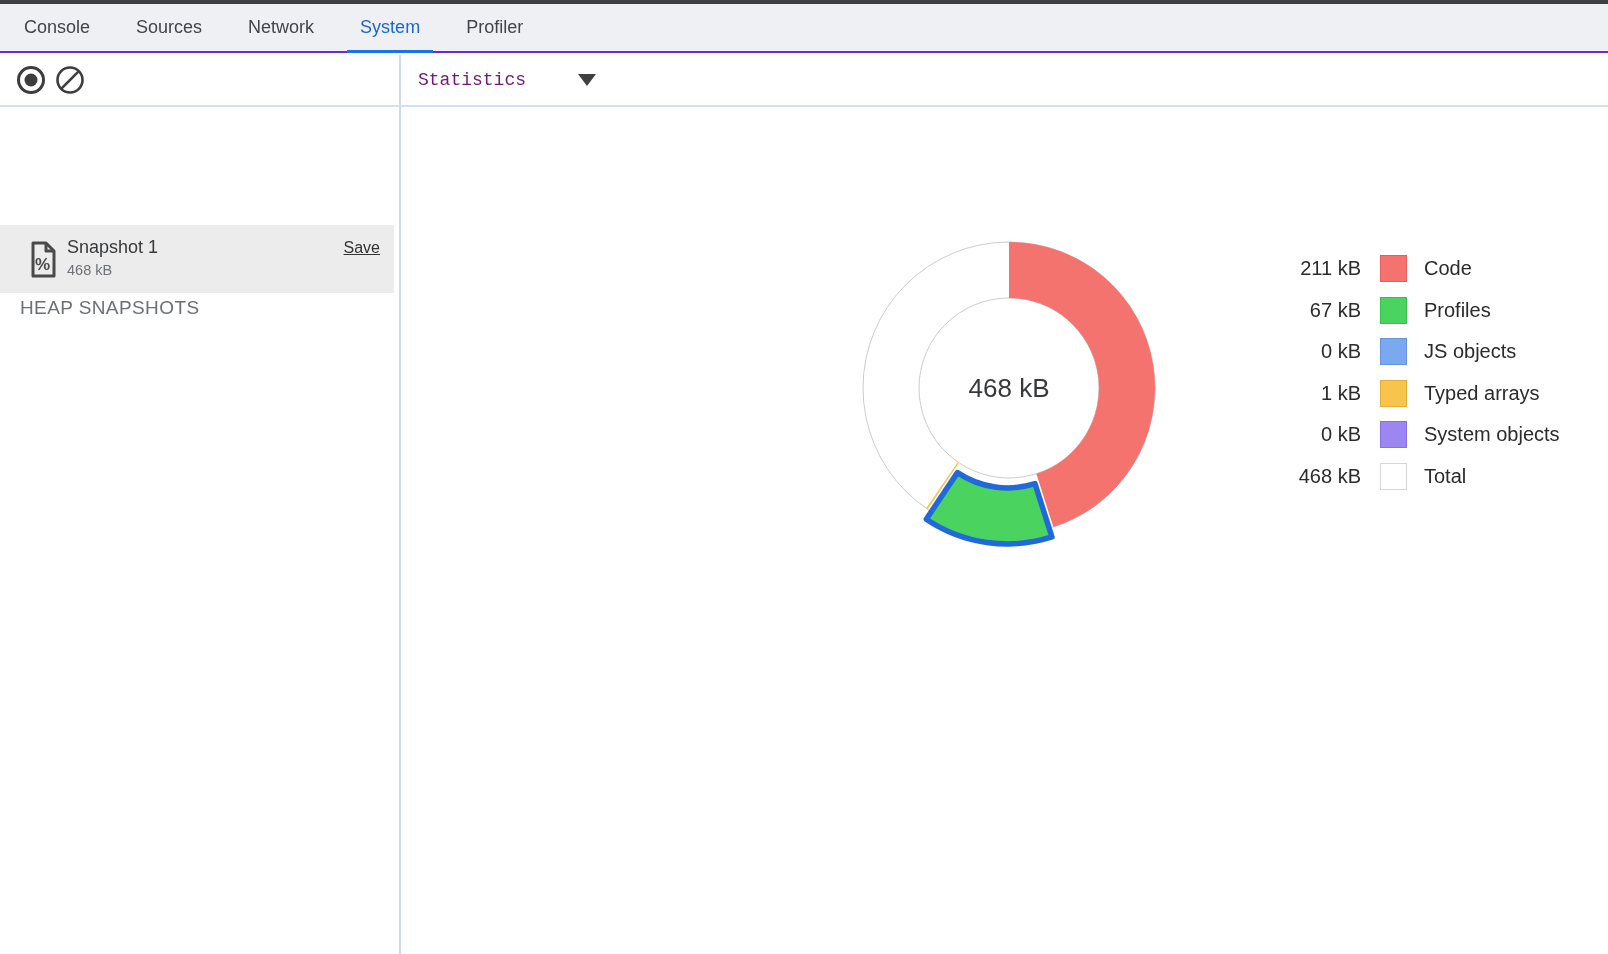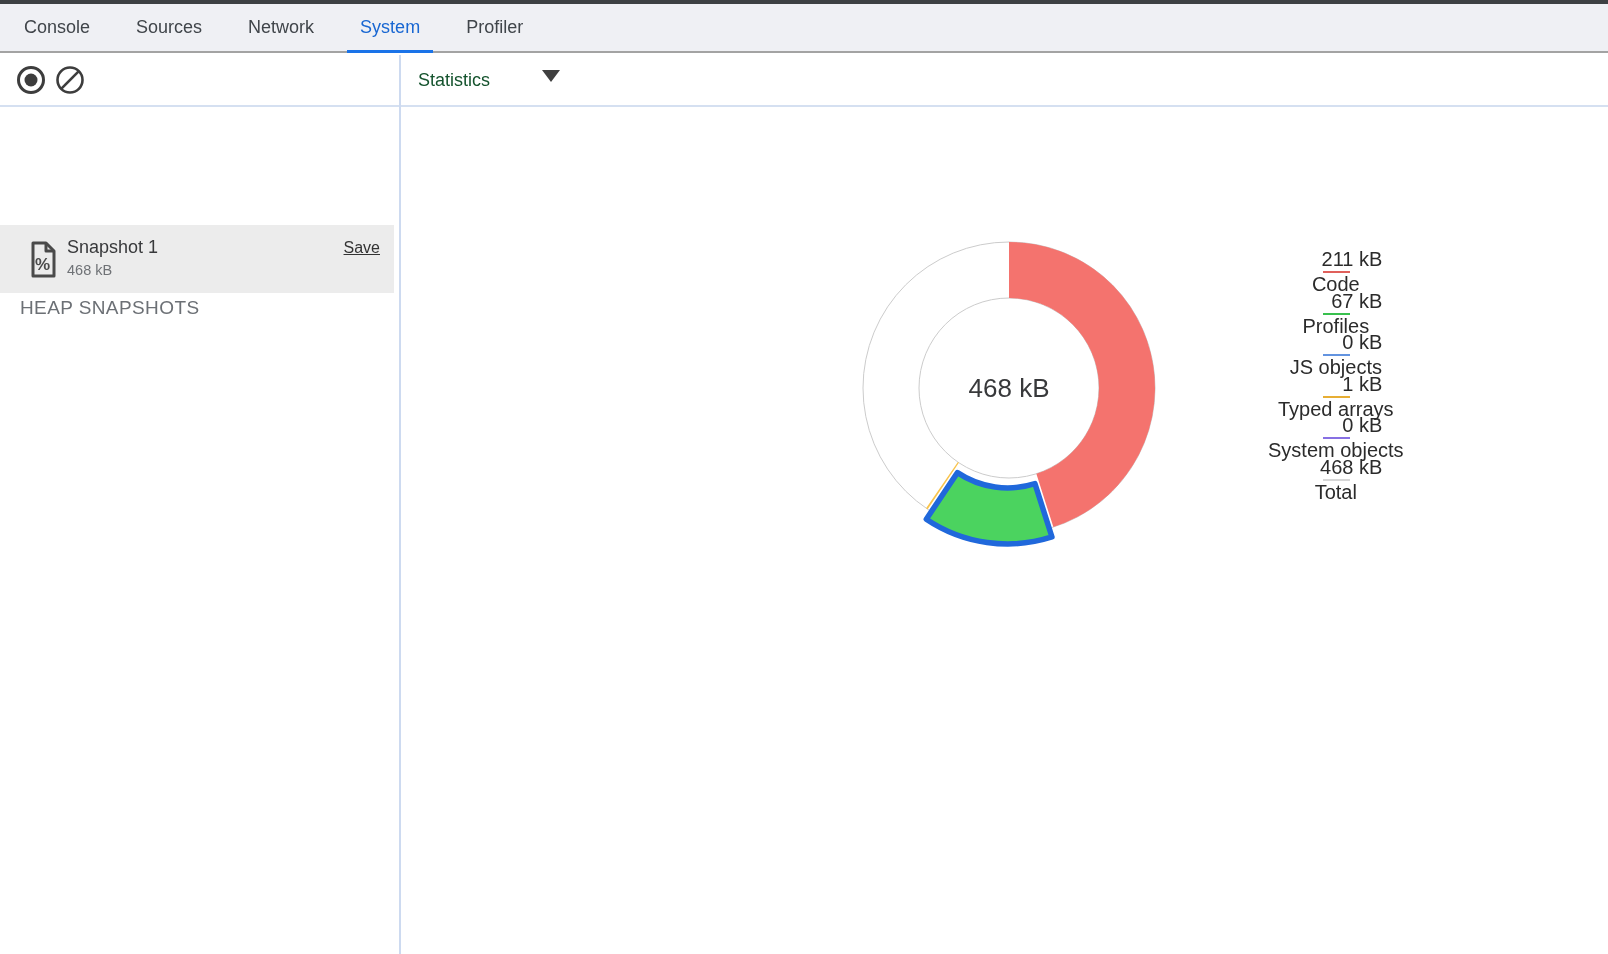--- a/index.html
+++ b/index.html
@@ -2,35 +2,35 @@
 <html><head>
 <meta charset="utf-8">
 <style>
   * { margin:0; padding:0; box-sizing:border-box; }
   html,body { width:1608px; height:954px; background:#fff; overflow:hidden;
     font-family:"Liberation Sans", sans-serif; color:#303030; }
 
   .top-dark-bar { position:absolute; left:0; top:0; width:1608px; height:4px; background:#3d4043; }
 
   .tab-bar { position:absolute; left:0; top:4px; width:1608px; height:49px;
-    background:#eff0f4; border-bottom:2px solid #a3a3a3;
+    background:#eff0f4; border-bottom:2px solid #6d28d9;
     display:flex; align-items:stretch; padding-left:11px; }
   .tab { position:relative; display:flex; align-items:center; padding:0 13px; margin-right:20px;
     font-size:18px; color:#40454a; cursor:default; }
   .tab.active { color:#1967d2; }
   .tab.active::after { content:""; position:absolute; left:0; right:0; bottom:-2px; height:3px; background:#1a73e8; }
 
   .toolbar { position:absolute; left:0; top:55px; width:1608px; height:52px; background:#fff;
     border-bottom:2px solid #d5e0f1; }
   .toolbar-left { position:absolute; left:0; top:0; width:400px; height:100%;
     display:flex; align-items:center; padding-left:16px; gap:9px; }
   .tool-btn { width:30px; height:30px; display:flex; align-items:center; justify-content:center; }
   .toolbar-right { position:absolute; left:401px; top:0; right:0; height:100%;
     display:flex; align-items:center; padding-left:17px; }
-  .stats-select { display:flex; align-items:flex-start; font-size:18px; color:#14532d; }
+  .stats-select { display:flex; align-items:center; font-size:18px; color:#701a75;font-family:Liberation Mono, monospace; }
   .caret-down { width:0; height:0; margin-left:52px;
     border-left:9px solid transparent; border-right:9px solid transparent; border-top:12px solid #404040; }
 
   .v-divider { position:absolute; left:399px; top:55px; width:2px; bottom:0; background:#cddaf0; }
 
   .sidebar { position:absolute; left:0; top:107px; width:399px; bottom:0; background:#fff; }
   .profiles-title { position:absolute; left:24px; top:134px; font-size:20px; color:#3b3f42; }
   .section-header { position:absolute; left:20px; top:190px; font-size:19px; color:#6c7075; letter-spacing:0.4px; }
   .snapshot-row { position:absolute; left:0; top:118px; width:394px; height:68px; background:#ececec; }
   .snapshot-icon { position:absolute; left:30px; top:16px; }
@@ -39,21 +39,21 @@
   .snapshot-size { font-size:14.5px; color:#6f7276; line-height:20px; }
   .save-link { position:absolute; right:14px; top:14px; font-size:16px; color:#333;
     text-decoration:underline; cursor:pointer; }
 
   .main { position:absolute; left:401px; top:107px; right:0; bottom:0; background:#fff; }
 
   .donut-svg { position:absolute; left:438px; top:111px; }
   .donut-center-label { font-size:26px; fill:#38393b; }
 
   .legend { position:absolute; left:850px; top:141px; }
-  .legend-row { display:flex; align-items:center; height:41.5px; font-size:20px; color:#2b2b2b;flex-direction:column; }
+  .legend-row { display:flex; align-items:center; height:41.5px; font-size:20px; color:#2b2b2b; }
   .legend-row.bold { font-weight:normal; }
   .legend-value { width:110px; text-align:right; }
   .legend-swatch { width:27px; height:27px; margin-left:19px; border:1px solid rgba(0,0,0,0.18); }
   .legend-label { margin-left:17px; }
 </style>
 </head>
 <body>
 
 <div class="top-dark-bar"></div>
 

